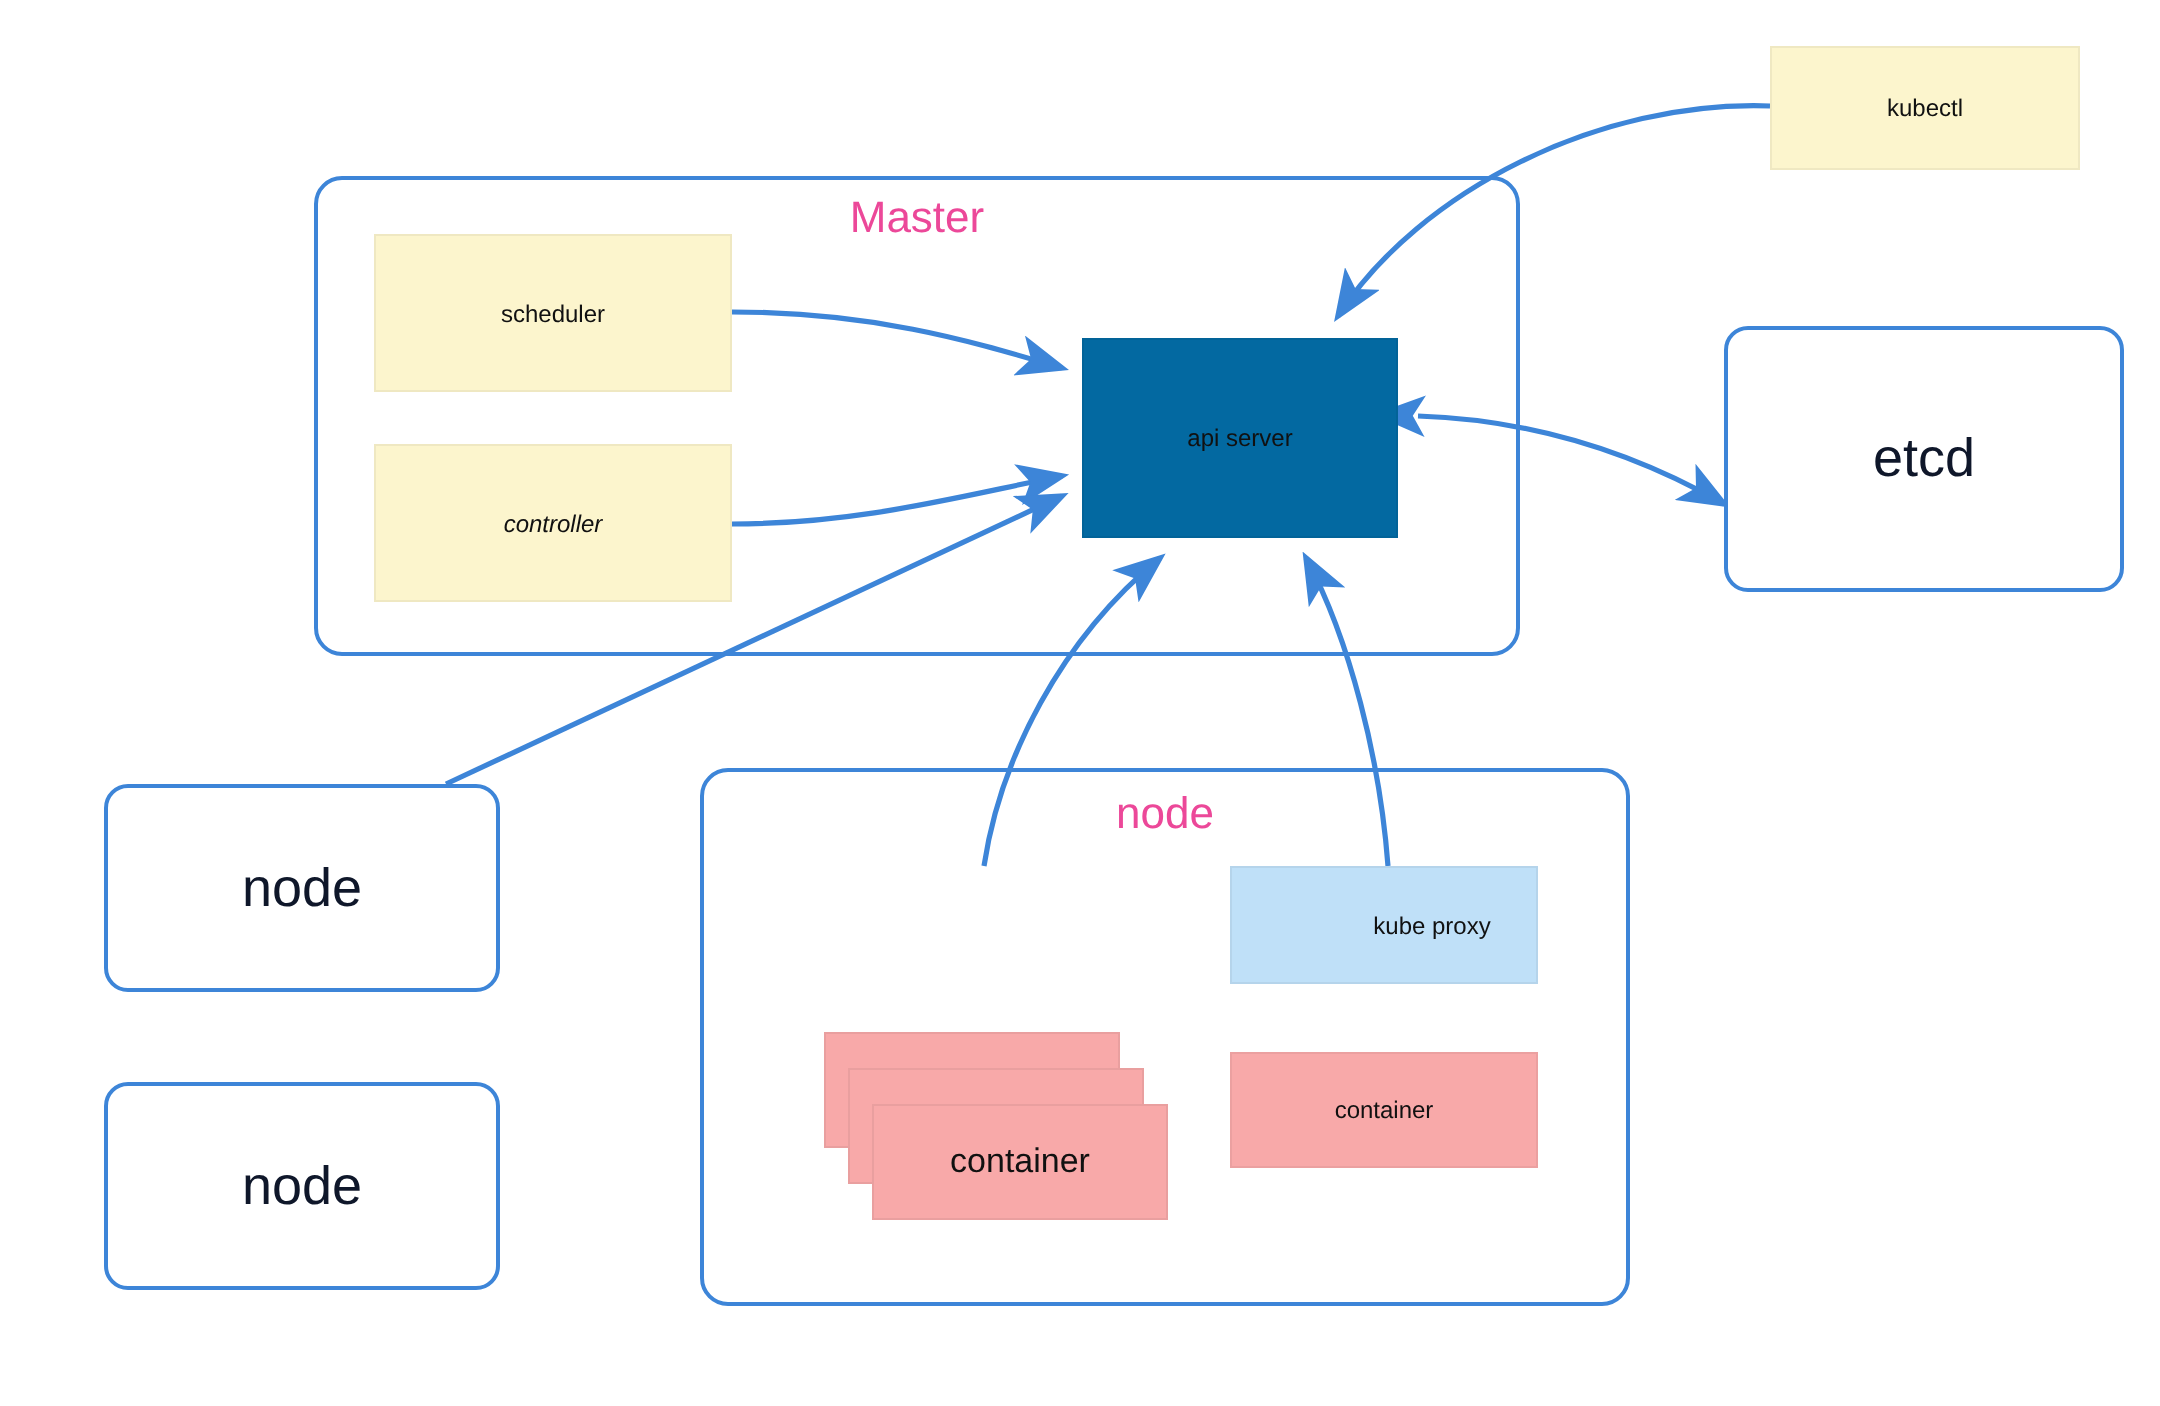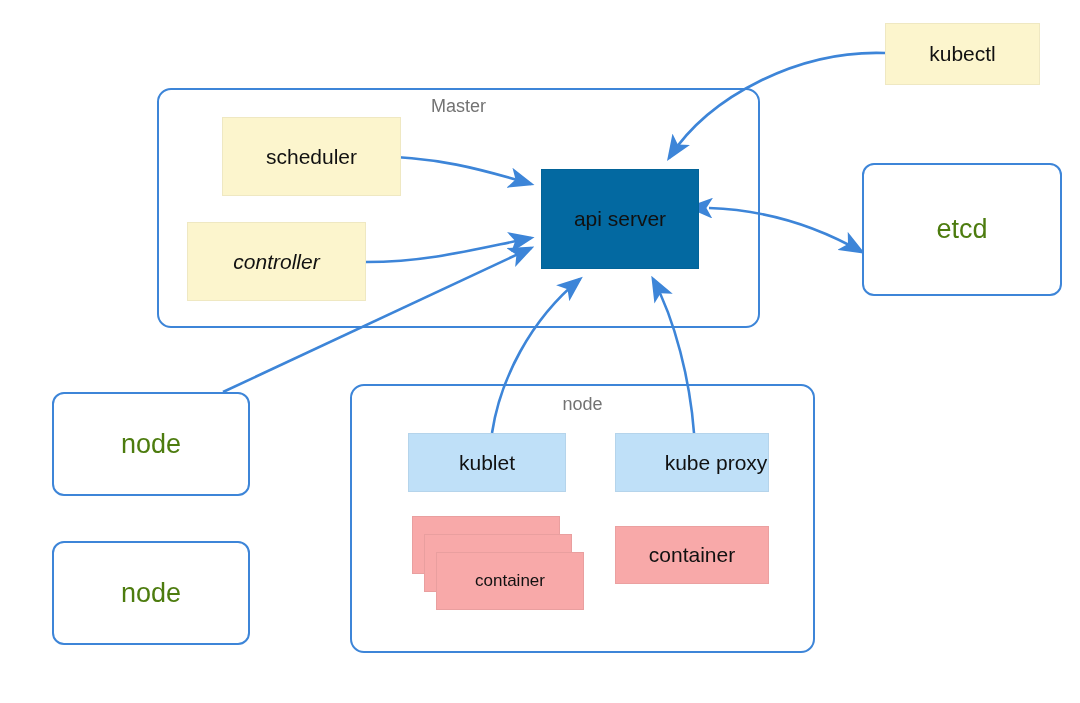--- a/index.html
+++ b/index.html
@@ -27,42 +27,42 @@
     position: absolute;
     border: 2.5px solid #3d85d8;
     border-radius: 14px;
     background: transparent;
     box-sizing: border-box;
   }
   .group-label {
     position: absolute;
     width: 100%;
     text-align: center;
-    font-size: 18px;
-    color: #737373;
+    font-size: 22px;
+    color: #ec4899;
   }
   .plain-box {
     position: absolute;
     border: 2.5px solid #3d85d8;
     border-radius: 12px;
     background: #ffffff;
     box-sizing: border-box;
     display: flex;
     align-items: center;
     justify-content: center;
     font-size: 27px;
-    color: #4d7c0f;
+    color: #0f172a;
   }
   .flat-box {
     position: absolute;
     box-sizing: border-box;
     display: flex;
     align-items: center;
     justify-content: center;
-    font-size: 21px;
+    font-size: 12px;
     color: #111111;
     border: 1px solid rgba(0,0,0,0.05);
   }
   .box-yellow { background: #fcf5cd; }
   .box-pink   { background: #0369a1; }
   .box-blue   { background: #bfe0f8; }
   .box-red    { background: #f8a9a9; }
   .stack-item {
     position: absolute;
     box-sizing: border-box;
@@ -104,38 +104,37 @@
     <path d="M709,208 C770,210 820,228 862,252" fill="none" stroke="#3d85d8" stroke-width="2.6" marker-end="url(#ah)" marker-start="url(#ah-start)"></path>
 
     <path d="M492,433 C500,380 530,320 580,279" fill="none" stroke="#3d85d8" stroke-width="2.6" marker-end="url(#ah)"></path>
 
     <path d="M694,433 C690,380 675,320 653,279" fill="none" stroke="#3d85d8" stroke-width="2.6" marker-end="url(#ah)"></path>
   </svg>
 
   <div class="group-box" style="left:157px; top:88px; width:603px; height:240px;"></div>
   <div class="group-label" style="left:157px; top:96px; width:603px;">Master</div>
 
-  <div class="flat-box box-yellow" style="left:187px; top:117px; width:179px; height:79px;margin-left:35px;">scheduler</div>
+  <div class="flat-box box-yellow" style="left:187px; top:117px; width:179px; height:79px;">scheduler</div>
 
   <div class="flat-box box-yellow" style="left:187px; top:222px; width:179px; height:79px;font-style:italic;">controller</div>
 
   <div class="flat-box box-pink" style="left:541px; top:169px; width:158px; height:100px;">api server</div>
 
   <div class="flat-box box-yellow" style="left:885px; top:23px; width:155px; height:62px;">kubectl</div>
 
   <div class="plain-box" style="left:862px; top:163px; width:200px; height:133px;">etcd</div>
 
   <div class="plain-box" style="left:52px; top:392px; width:198px; height:104px;">node</div>
 
   <div class="plain-box" style="left:52px; top:541px; width:198px; height:104px;">node</div>
 
   <div class="group-box" style="left:350px; top:384px; width:465px; height:269px;"></div>
   <div class="group-label" style="left:350px; top:394px; width:465px;">node</div>
 
-  <div class="flat-box box-blue" style="left:408px; top:433px; width:158px; height:59px;">kublet</div>
 
   <div class="flat-box box-blue" style="left:615px; top:433px; width:154px; height:59px;padding-left:48px;">kube proxy</div>
 
   <div>
     <div class="stack-item" style="left:412px; top:516px; width:148px; height:58px;"></div>
     <div class="stack-item" style="left:424px; top:534px; width:148px; height:58px;"></div>
     <div class="stack-item" style="left:436px; top:552px; width:148px; height:58px;"></div>
     <div class="stack-label" style="left:436px; top:552px; width:148px; height:58px;">container</div>
   </div>
 

